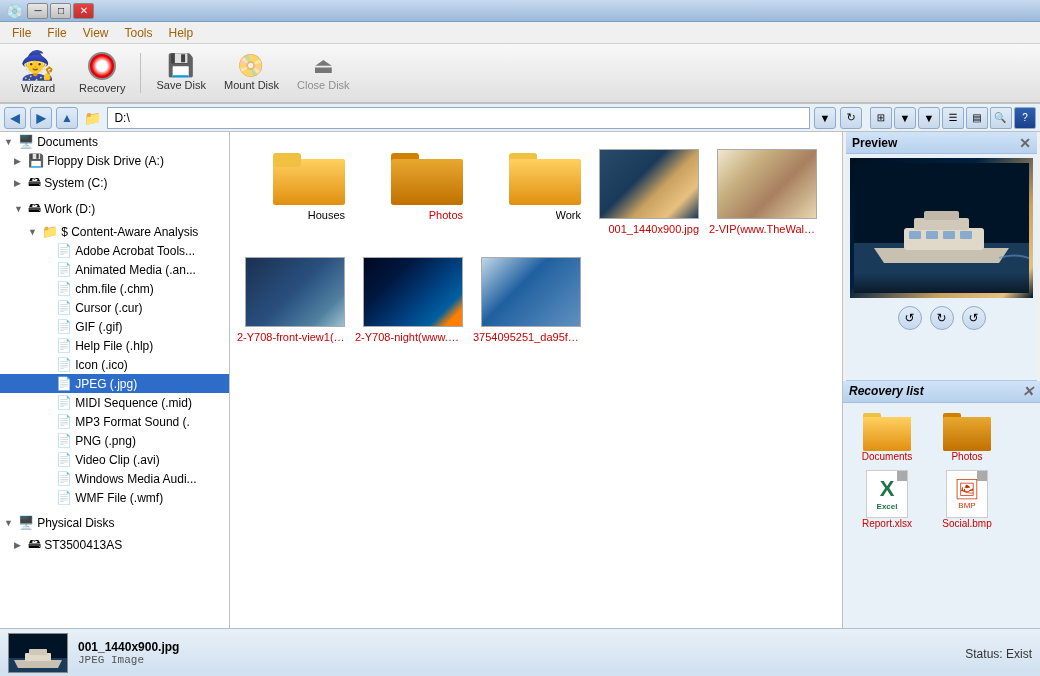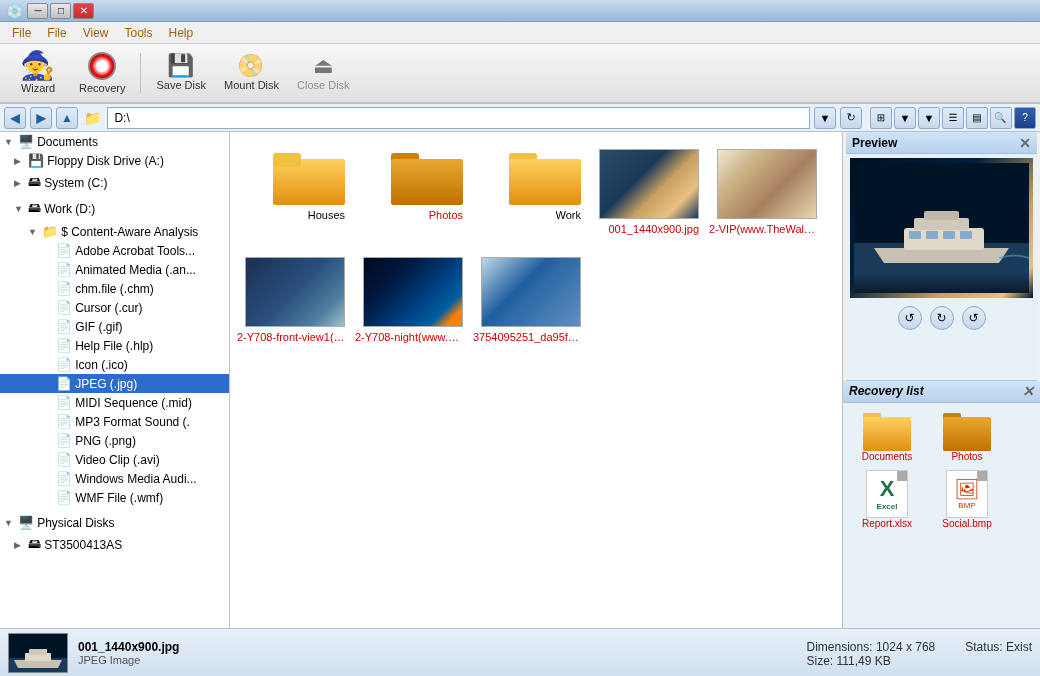--- a/index.html
+++ b/index.html
@@ -224,21 +224,21 @@
       padding: 0 8px;
       gap: 10px;
     }
     #statusbar .status-thumb {
       width: 60px; height: 40px; background: #001428;
       display: flex; align-items: center; justify-content: center;
       border: 1px solid #888; overflow: hidden;
     }
     #statusbar .status-info { flex: 1; }
     #statusbar .status-filename { font-weight: bold; font-size: 12px; }
-    #statusbar .status-filetype { font-size: 11px; color: #555; }
+    #statusbar .status-filetype { font-size: 11px; color: #555; font-family: Liberation Mono, monospace; }
     .status-details { display: flex; gap: 30px; color: #333; font-size: 11px; margin-top: 2px; }
 
     
     #tree-panel::-webkit-scrollbar { width: 8px; }
     #tree-panel::-webkit-scrollbar-track { background: #f0f0f0; }
     #tree-panel::-webkit-scrollbar-thumb { background: #b0b0b0; border-radius: 4px; }
 
     
     .thumb-boat1 { background: linear-gradient(135deg, #2a4a6a 0%, #1a3a5a 40%, #c8a060 60%, #e8c080 80%, #1a3a5a 100%); }
     .thumb-cabin { background: linear-gradient(135deg, #f0e8d0 0%, #c8b080 30%, #a88060 60%, #e8d8b0 100%); }
@@ -605,24 +605,17 @@
       <rect x="16" y="19" width="26" height="8" rx="1" fill="#e0d8c8"></rect>
       <rect x="20" y="15" width="18" height="6" rx="1" fill="#d0c8b8"></rect>
     </svg>
   </div>
   <div class="status-info">
     <div class="status-filename">001_1440x900.jpg</div>
     <div class="status-filetype">JPEG Image</div>
   </div>
   <div class="status-details">
     <div>
-      <span>Dimensions:</span>
-      <span>1024 x 768</span>
-      <br>
-      <span>Size:</span>
-      <span>111,49 KB</span>
-    </div>
-    <div>
       <span>Status:</span>
       <span>Exist</span>
     </div>
   </div>
 </div>
 
 </body></html>

